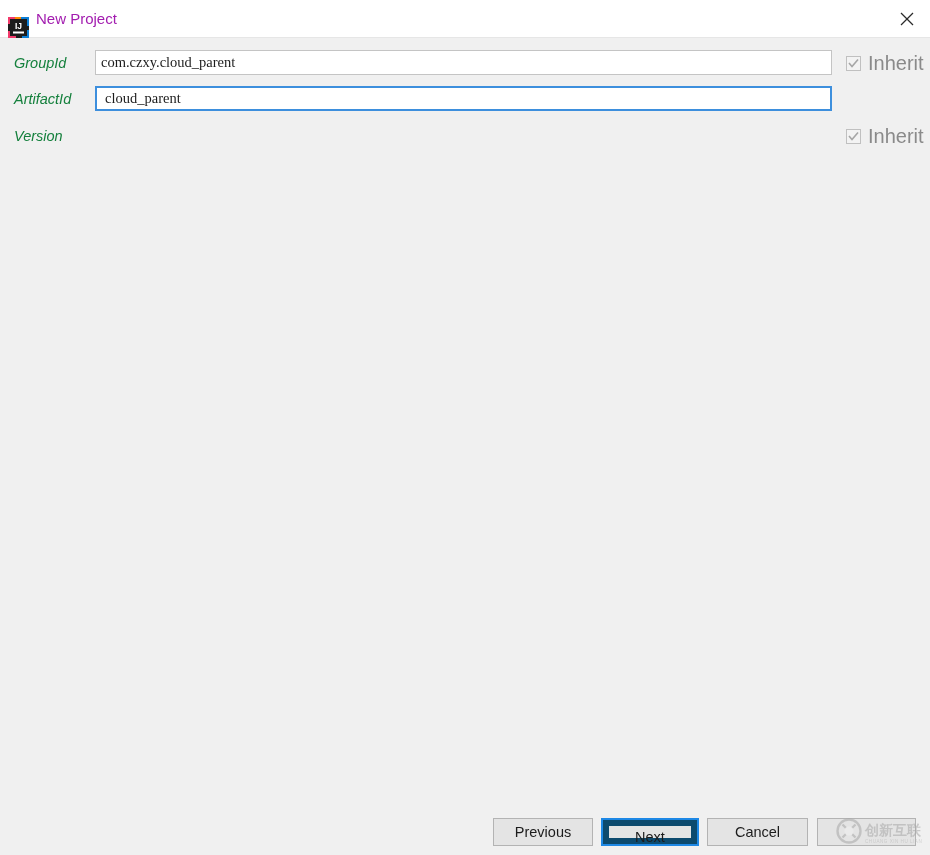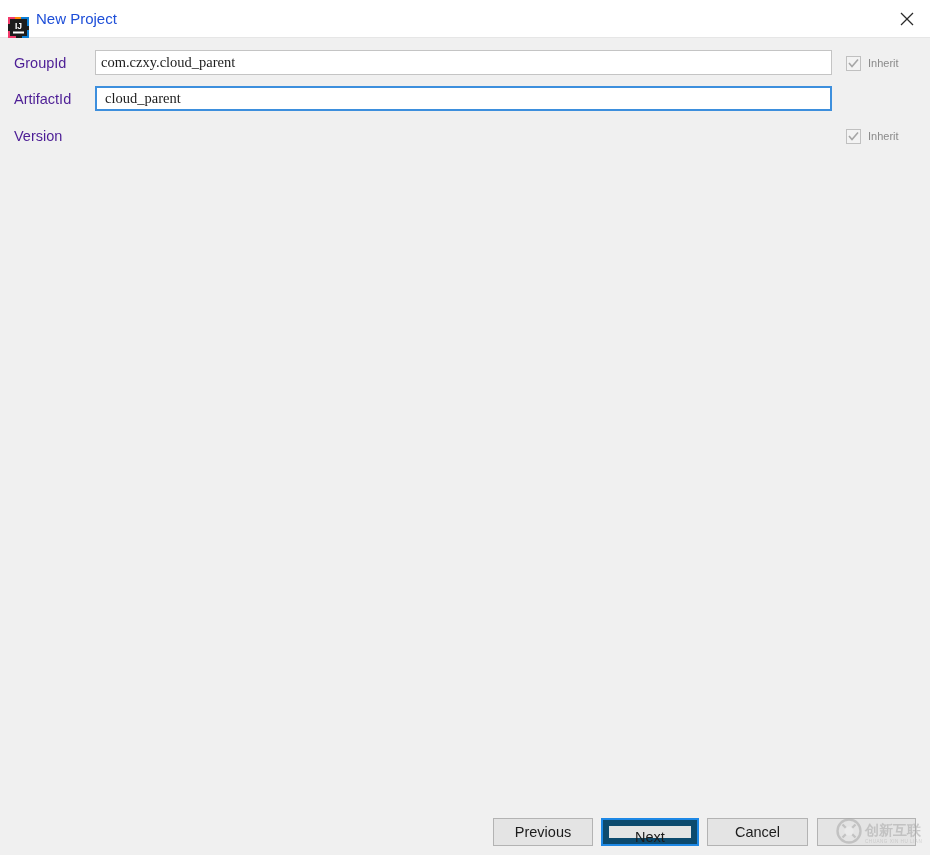--- a/index.html
+++ b/index.html
@@ -33,21 +33,21 @@
     height: 21px;
     margin-top: 8px;
   }
   .title-text {
     position: absolute;
     left: 36px;
     top: 0;
     height: 38px;
     line-height: 38px;
     font-size: 15px;
-    color: #1d4ed8;
+    color: #a21caf;
     white-space: nowrap;
   }
   .close-btn {
     position: absolute;
     right: 0;
     top: 0;
     width: 46px;
     height: 38px;
     display: flex;
     align-items: center;
@@ -75,22 +75,23 @@
   .row-artifactid{ top: 48px; }
   .row-version   { top: 85px; padding-left: 35px; }
 
   .row-label {
     position: absolute;
     left: 14px;
     top: 0;
     height: 26px;
     line-height: 26px;
     font-size: 14.5px;
-    color: #4c1d95;
-    white-space: nowrap;
+    color: #15803d;
+    white-space: nowrap;
+    font-style: italic;
   }
   .field {
     position: absolute;
     left: 95px;
     top: 0;
     width: 737px;
     height: 25px;
     box-sizing: border-box;
     background: #ffffff;
     border: 1px solid #c4c4c4;
@@ -123,21 +124,21 @@
     background: #f3f3f3;
     position: relative;
   }
   .chk svg {
     position: absolute;
     left: 1px;
     top: 1px;
     display: block;
   }
   .inherit-label {
-    font-size: 11px;
+    font-size: 20px;
     color: #8a8a8a;
     white-space: nowrap;
   }
 
   
   .btn {
     position: absolute;
     top: 818px;
     height: 28px;
     box-sizing: border-box;

